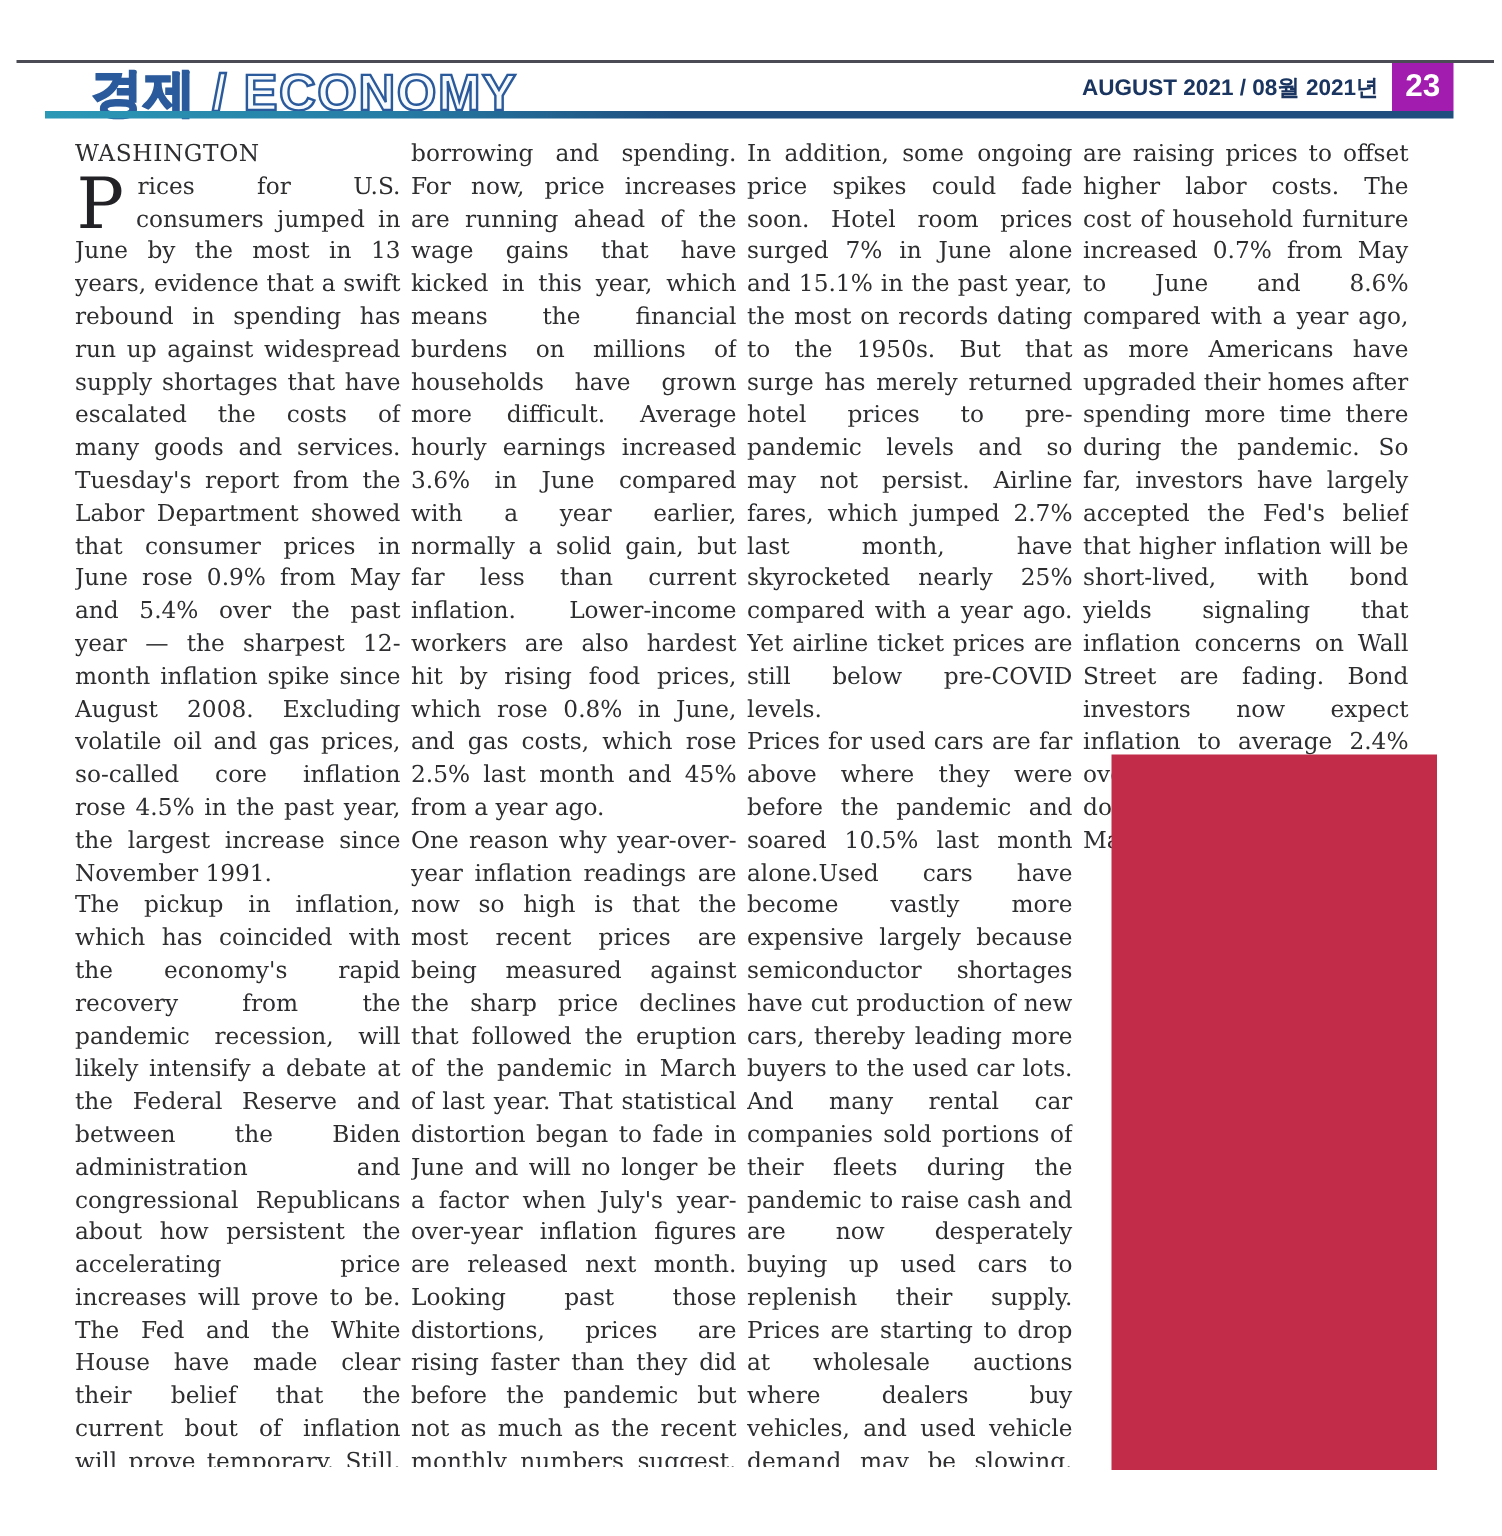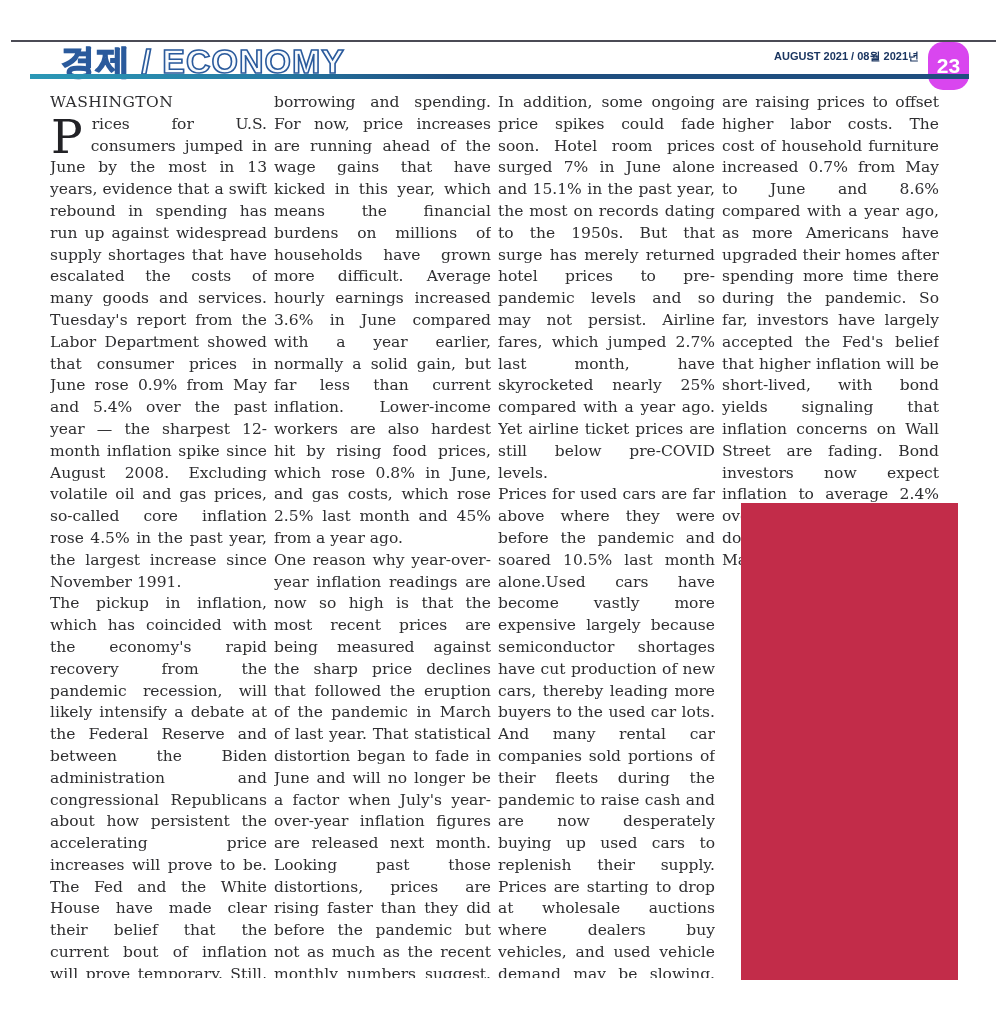--- a/index.html
+++ b/index.html
@@ -16,29 +16,29 @@
     font-family: "Liberation Sans", sans-serif;
     font-size: 34px; font-weight: bold; letter-spacing: 1px;
     color: #f7fafd;
     -webkit-text-stroke: 1.6px #2a5a9c;
     text-shadow: 0 0 1px #2a5a9c;
     white-space: nowrap;
   }
   .issue-date {
     position: absolute; right: 83px; top: 46px;
     font-family: "Liberation Sans", sans-serif;
-    font-size: 11px; font-weight: bold; color: #1a3560;
+    font-size: 15px; font-weight: bold; color: #1a3560;
     white-space: nowrap;
   }
   .page-number-box {
-    position: absolute; left: 925px; top: 39px; width: 41px; height: 48px;
-    background: #d946ef; color: #ffffff;
+    position: absolute; left: 925px; top: 39px; width: 41px; height: 32px;
+    background: #a21caf; color: #ffffff;
     font-family: "Liberation Sans", sans-serif;
     font-size: 21px; font-weight: bold;
-    display: flex; align-items: center; justify-content: center; border-radius: 15px;
+    display: flex; align-items: center; justify-content: center;
   }
   .header-rule {
     position: absolute; left: 27px; top: 71px; width: 939px; height: 4.5px;
     background: linear-gradient(90deg, #2b98b6 0%, #257ba4 25%, #1f4e7f 45%, #1f4e7f 100%);
   }
 
   
   .columns {
     position: absolute; left: 46px; top: 88px; width: 913px; height: 888px;
     display: flex; gap: 5px; overflow: hidden;

